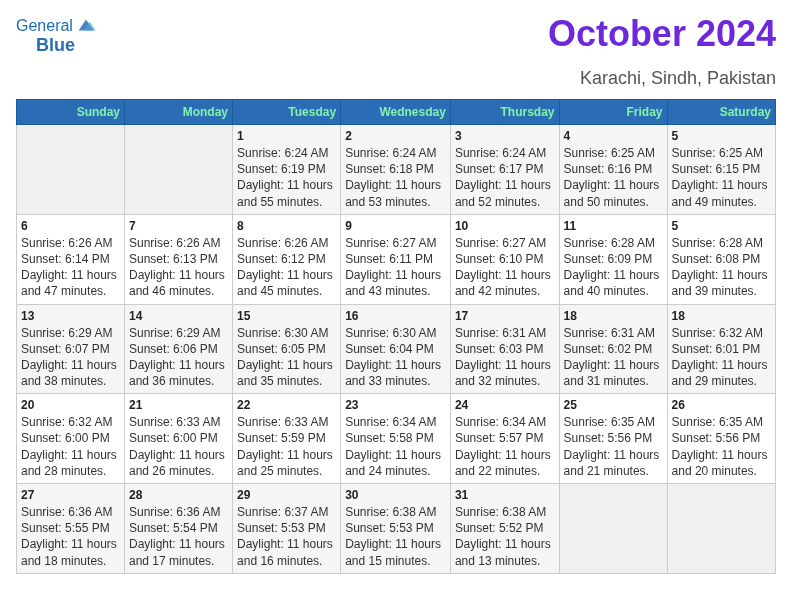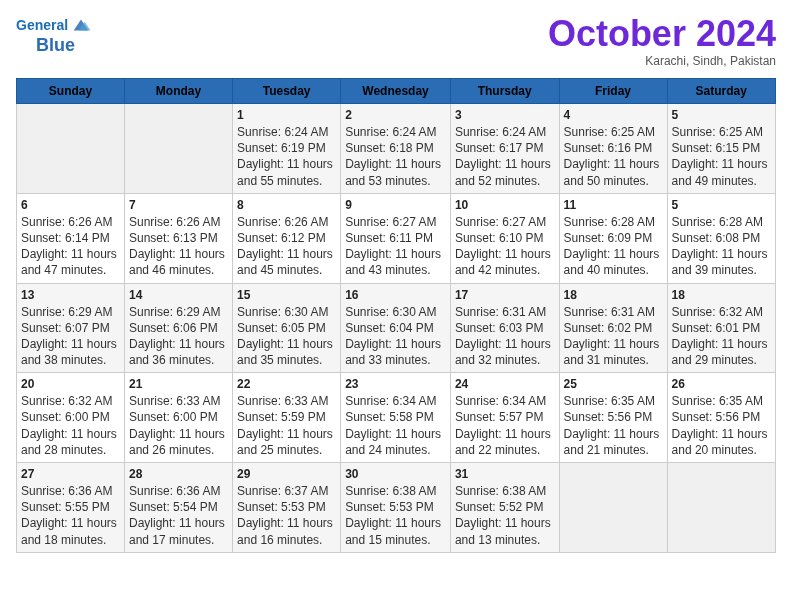--- a/index.html
+++ b/index.html
@@ -21,22 +21,22 @@
       align-items: flex-start;
       justify-content: space-between;
       margin-bottom: 10px;
     }
     .logo {
       display: flex;
       align-items: center;
       gap: 0;
     }
     .logo-text {
-      font-size: 14px;
-      font-weight: bold;
+      font-size: 16px;
+      font-weight: normal;
       color: #333;
       line-height: 1.1;
     }
     .logo-text span {
       color: #1a6eb5;
     }
     .logo-icon {
       width: 22px;
       height: 22px;
       margin-left: 2px;
@@ -45,34 +45,34 @@
     .title-section {
       text-align: right;
     }
     .month-title {
       font-size: 36px;
       font-weight: bold;
       color: #6d28d9;
       line-height: 1;
     }
     .subtitle {
-      font-size: 12px;
+      font-size: 18px;
       color: #555;
-      margin-top: 2px;
+      margin-top: 16px;
     }
     .calendar {
       width: 100%;
       border-collapse: collapse;
       font-size: 10.5px;
     }
     .calendar thead th {
       background: #2a6db5;
-      color: #000000;
+      color: #86efac;
       padding: 5px 4px;
-      text-align: center;
+      text-align: right;
       font-size: 12px;
       font-weight: bold;
       border: 1px solid #1a5a9a;
     }
     .calendar tbody td {
       border: 1px solid #ccc;
       vertical-align: top;
       padding: 4px 4px;
       width: 113px;
       height: 82px;

